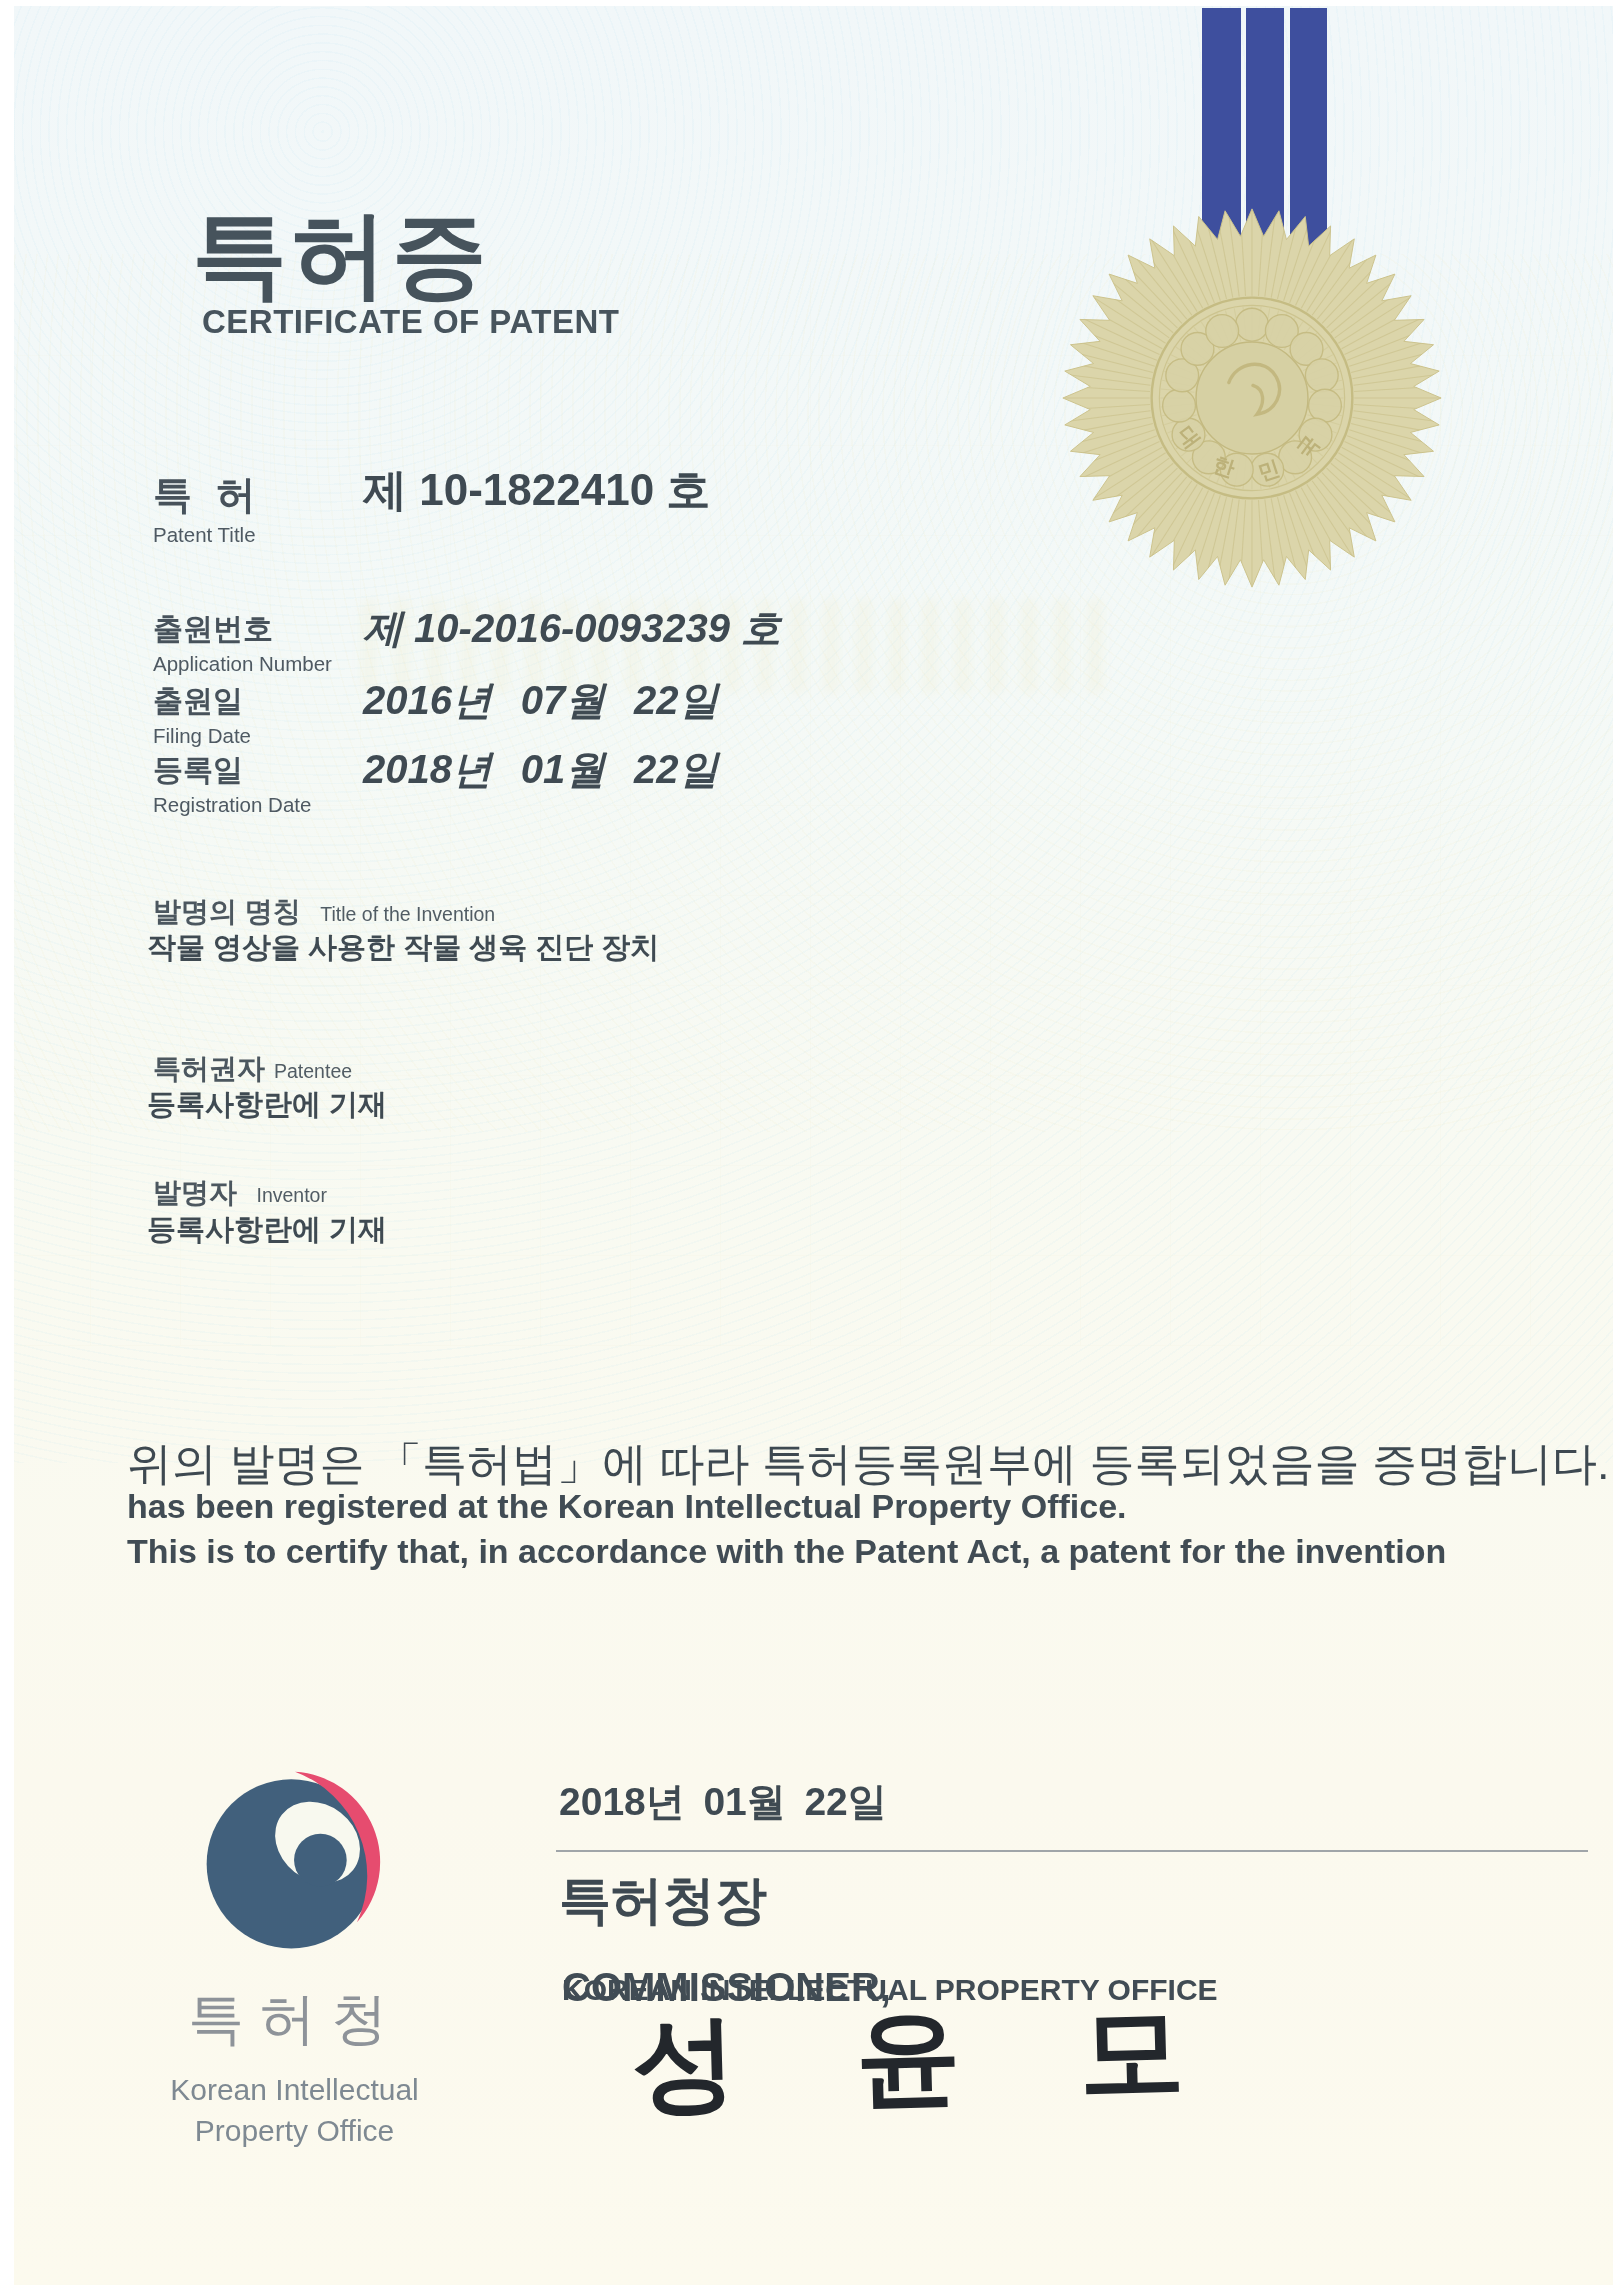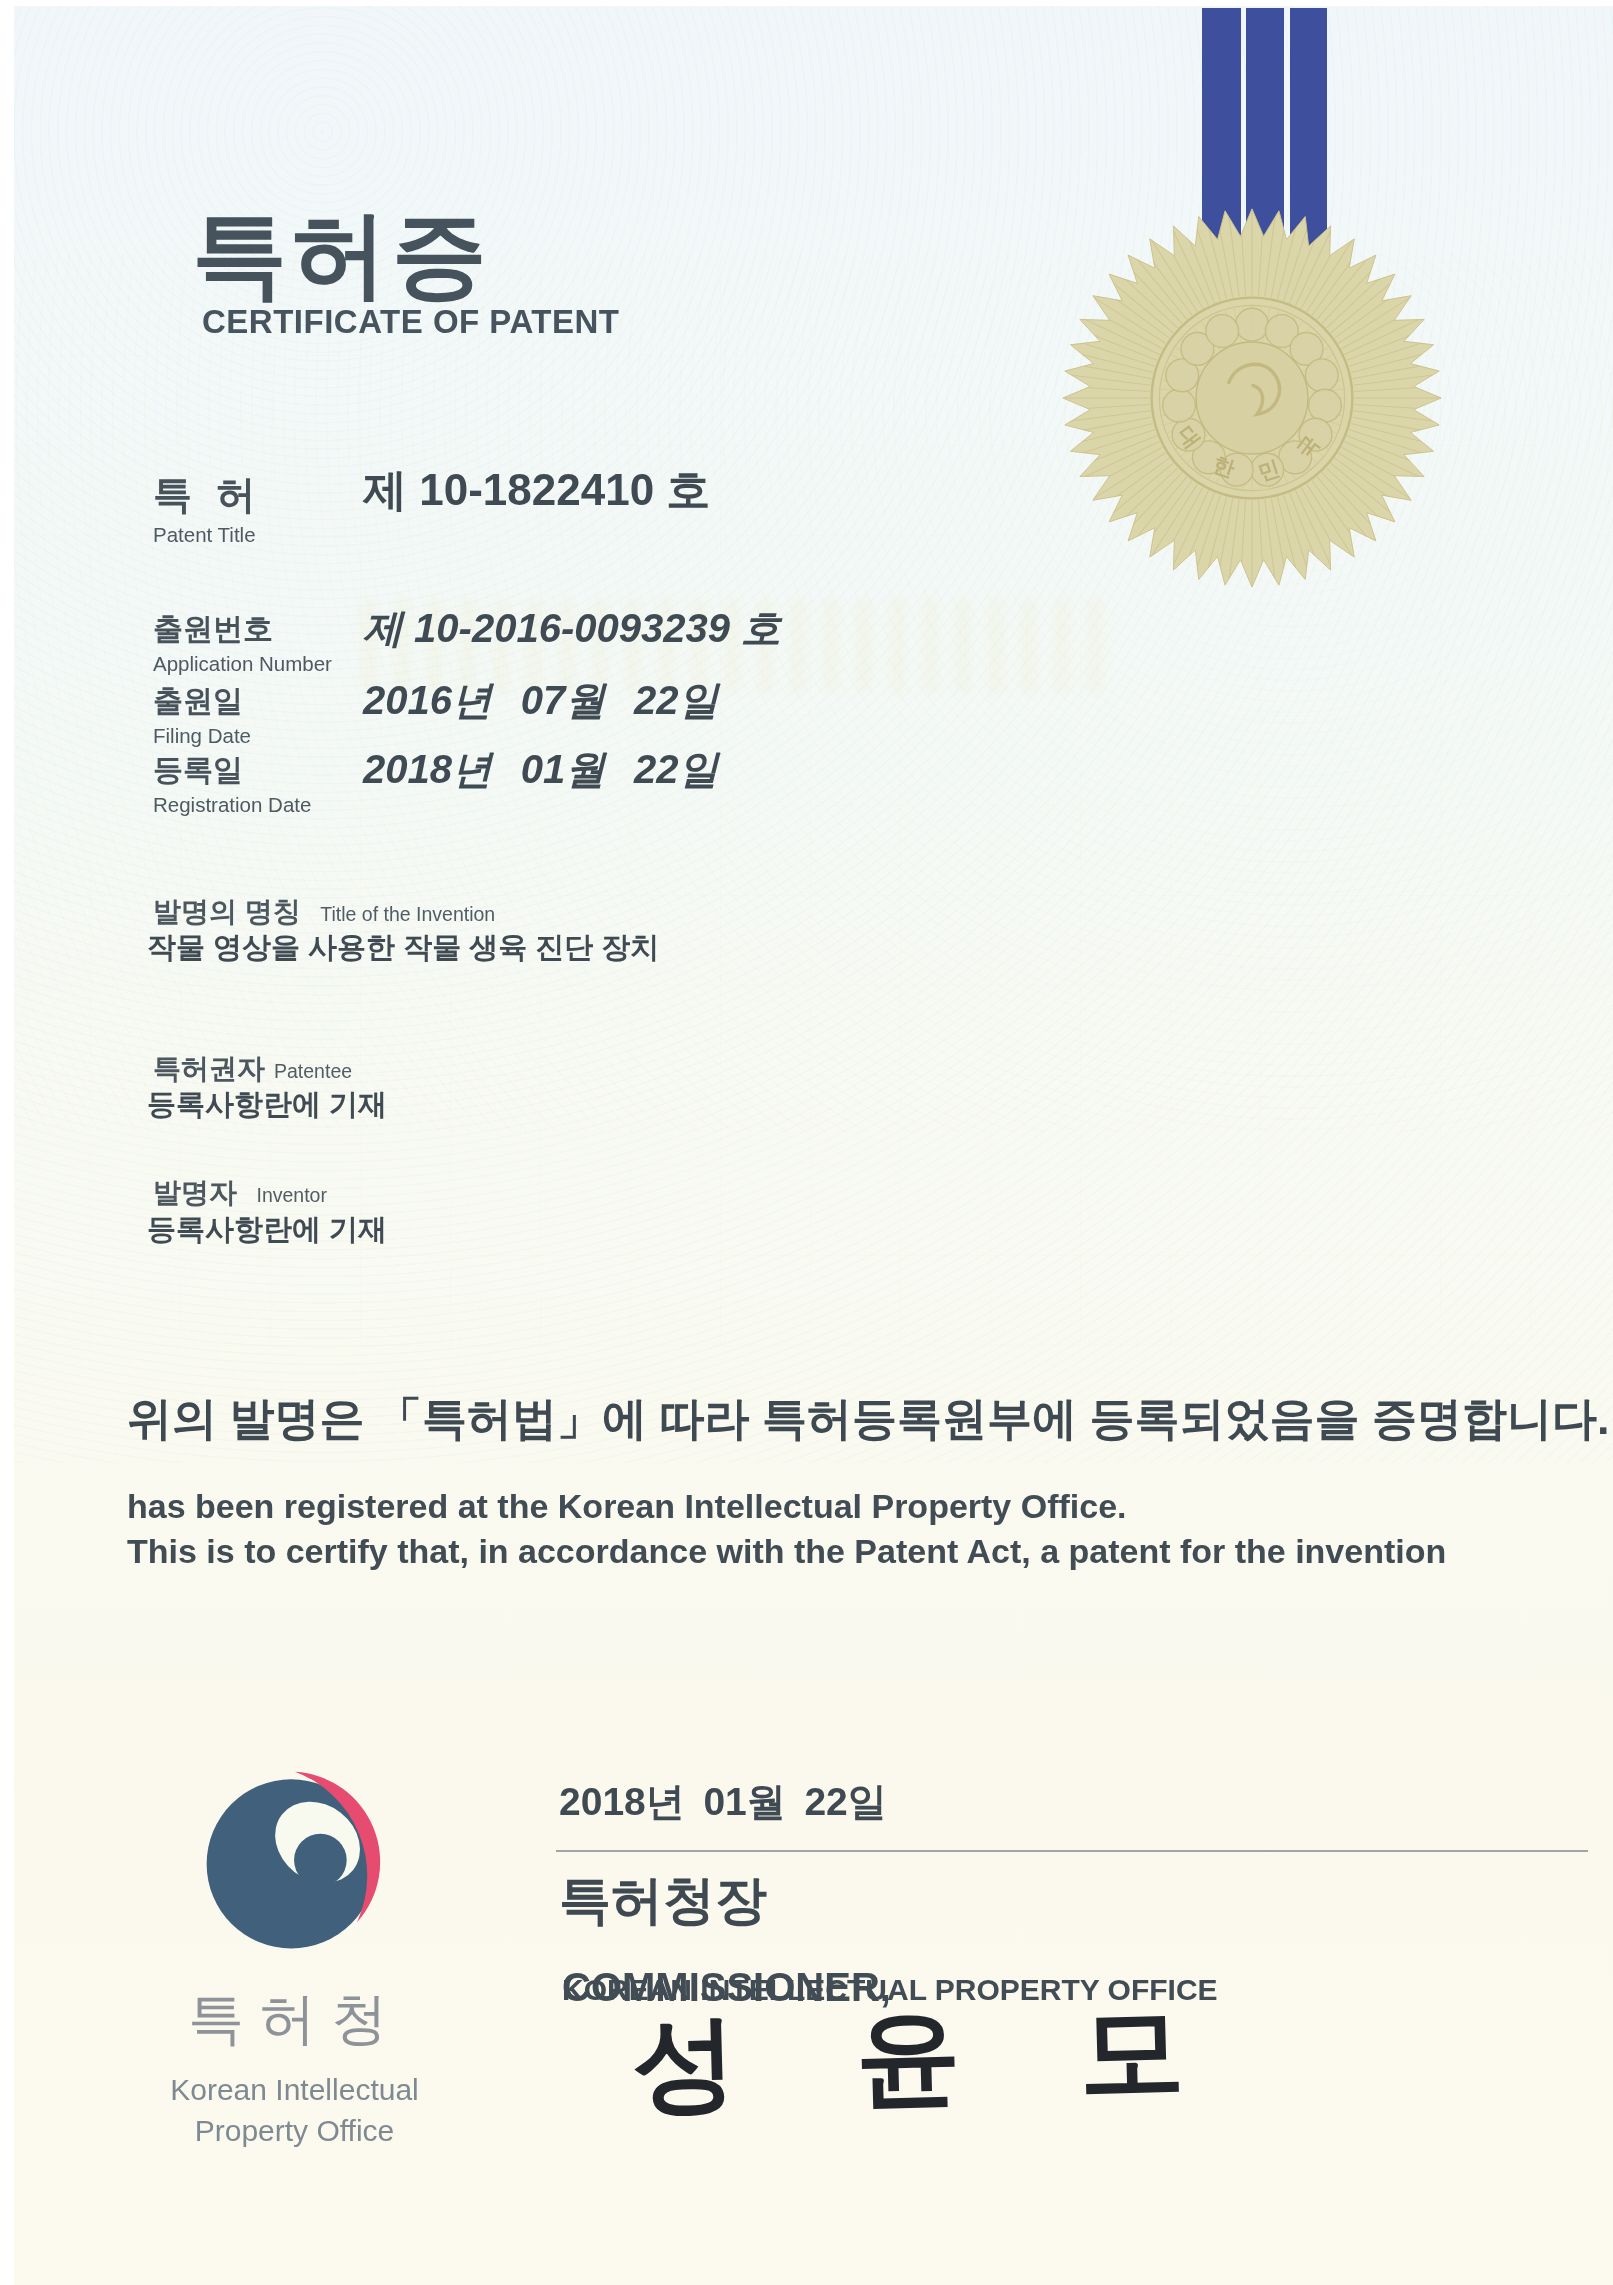--- a/index.html
+++ b/index.html
@@ -60,21 +60,21 @@
   .lab-patent .kv-kr{font-size:39px;letter-spacing:6.8px;}
   .lab-sm .kv-kr{font-size:30px;}
 
   
   .sec-label{position:absolute;left:153px;display:flex;align-items:baseline;gap:19.5px;}
   .sec-kr{font-size:28px;font-weight:600;color:#4c575f;}
   .sec-en{font-size:19.5px;font-weight:400;color:#515c64;}
   .sec-value{position:absolute;left:147px;font-size:29px;font-weight:700;color:#3f4a52;white-space:nowrap;}
 
   
-  .stmt-kr{position:absolute;left:127px;top:1389px;font-size:45px;font-weight:700;color:#3e4951;white-space:nowrap;}
+  .stmt-kr{position:absolute;left:127px;top:1434px;font-size:45px;font-weight:400;color:#3e4951;white-space:nowrap;}
   .stmt-en{position:absolute;left:127px;top:1484px;width:1424px;font-size:34px;font-weight:700;color:#414c54;line-height:1.33;}
 
   
   .issue-date{position:absolute;left:559px;top:1775px;font-size:39px;font-weight:600;color:#3f4a52;word-spacing:7.8px;}
   .issue-line{position:absolute;left:556px;top:1850px;width:1032px;height:2px;background:#8f979c;opacity:.85;}
   .commissioner-kr{position:absolute;left:559px;top:1866px;font-size:52px;font-weight:700;color:#3e4951;}
   .commissioner-en1{position:absolute;left:562px;top:1932px;font-size:40px;font-weight:700;color:#414c54;margin-top:33px;}
   .commissioner-en2{position:absolute;left:562px;top:1973px;font-size:30px;font-weight:700;color:#414c54;}
   .signature{position:absolute;left:632px;top:1988px;font-size:105px;font-weight:600;color:#23272c;letter-spacing:41px;transform:rotate(-1.5deg);font-family:"DejaVu Serif","Liberation Serif",serif;}
 

